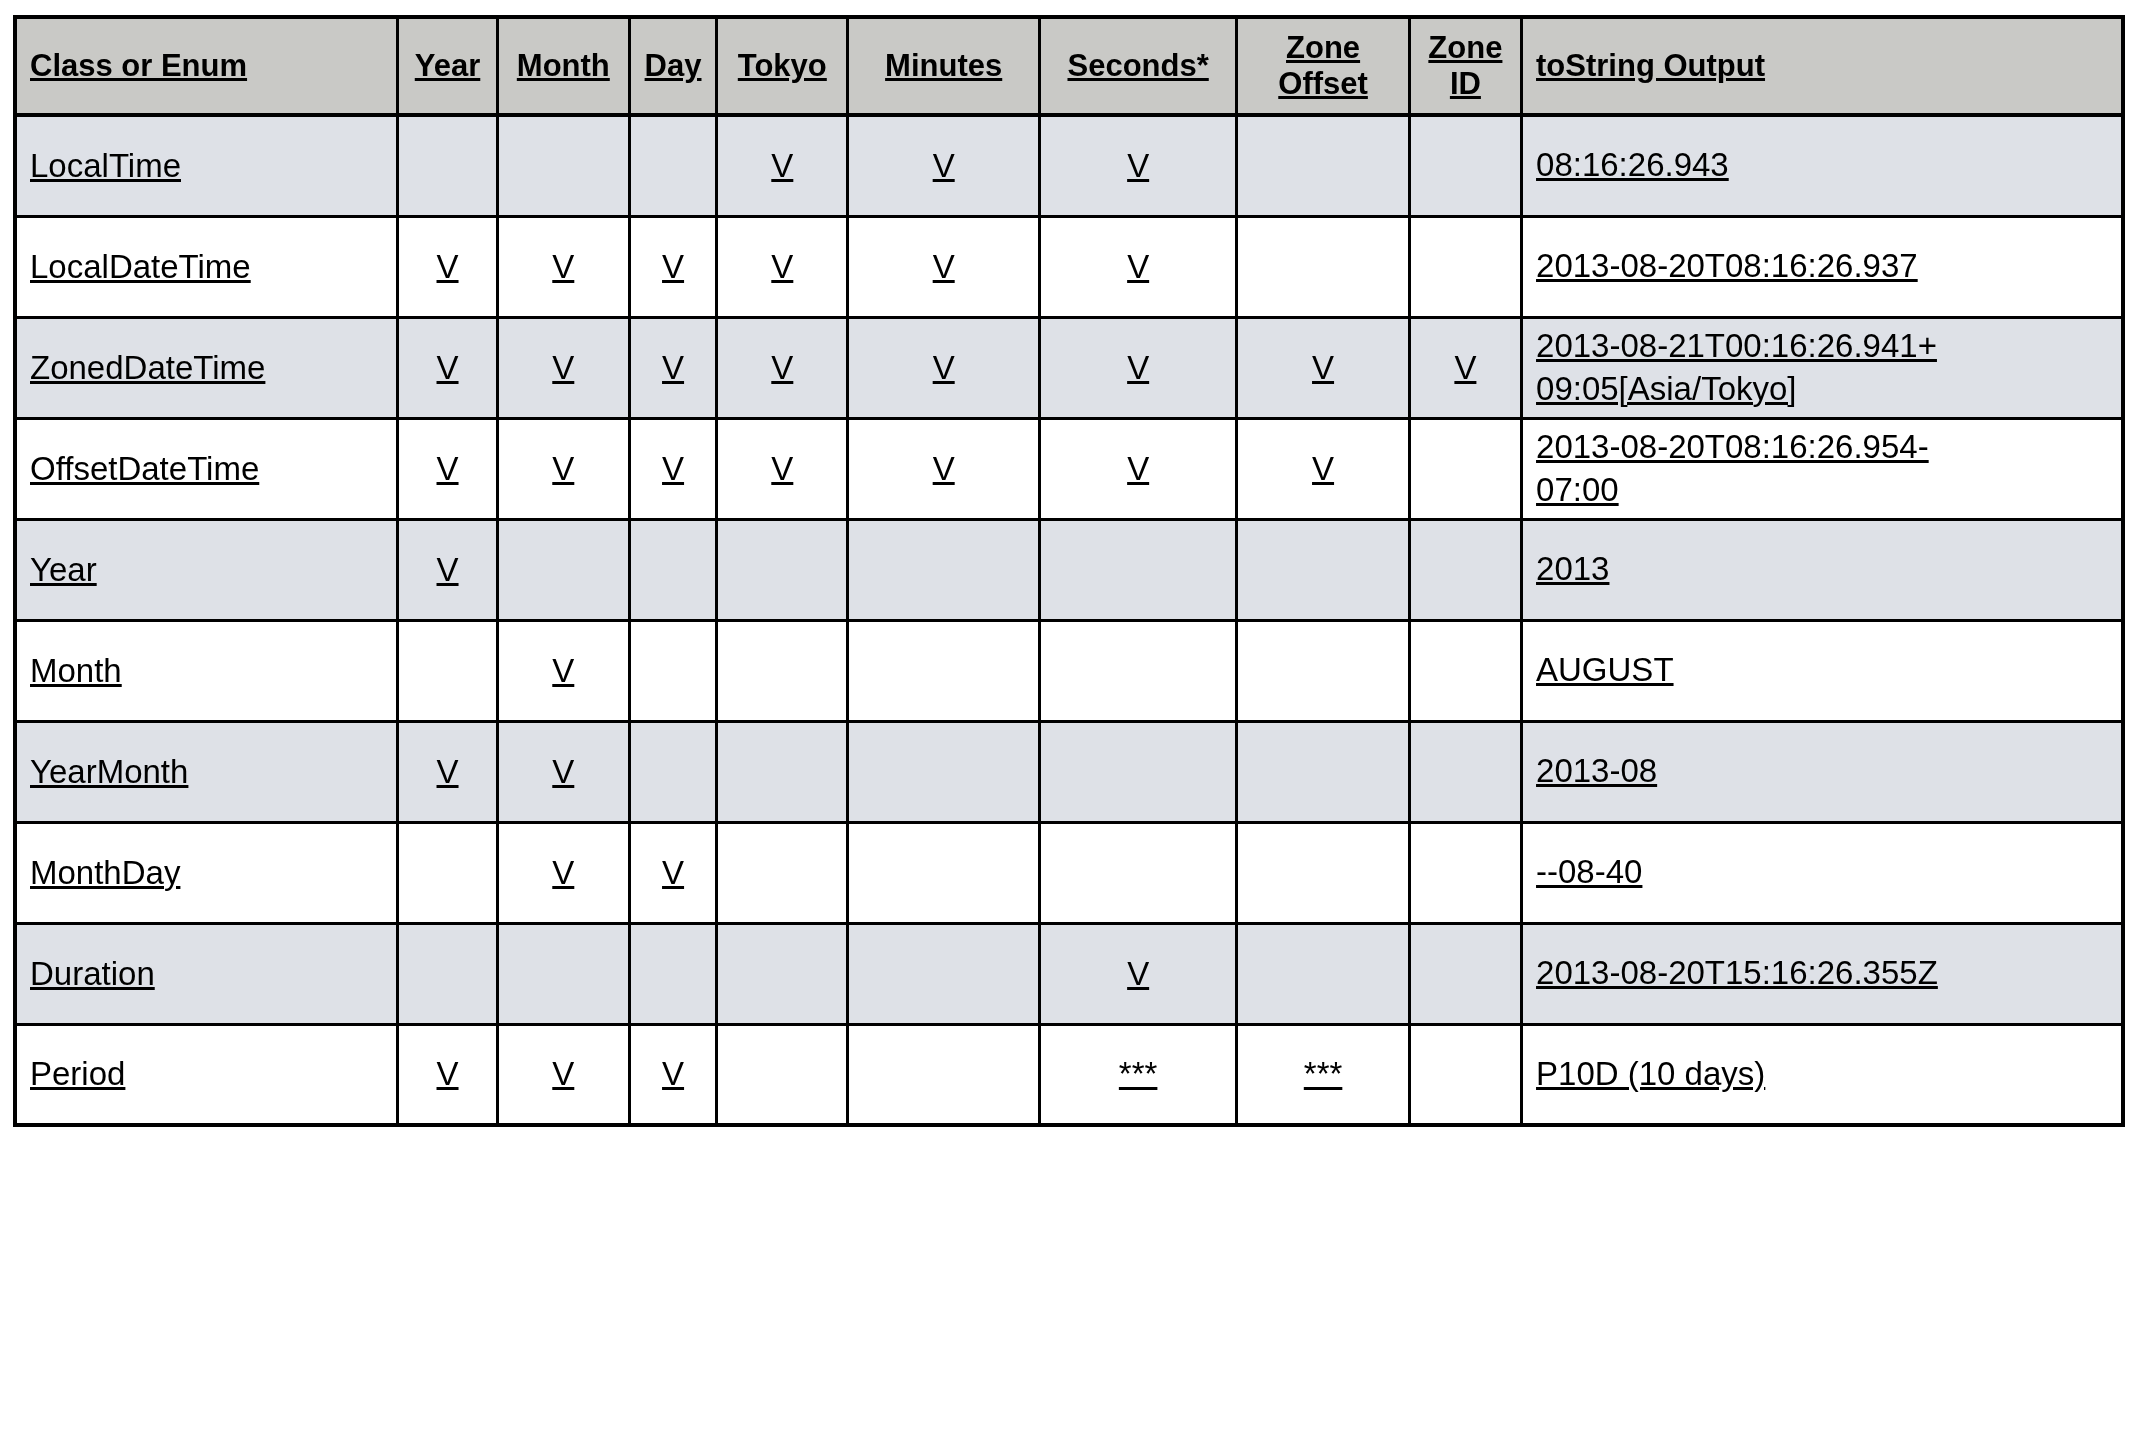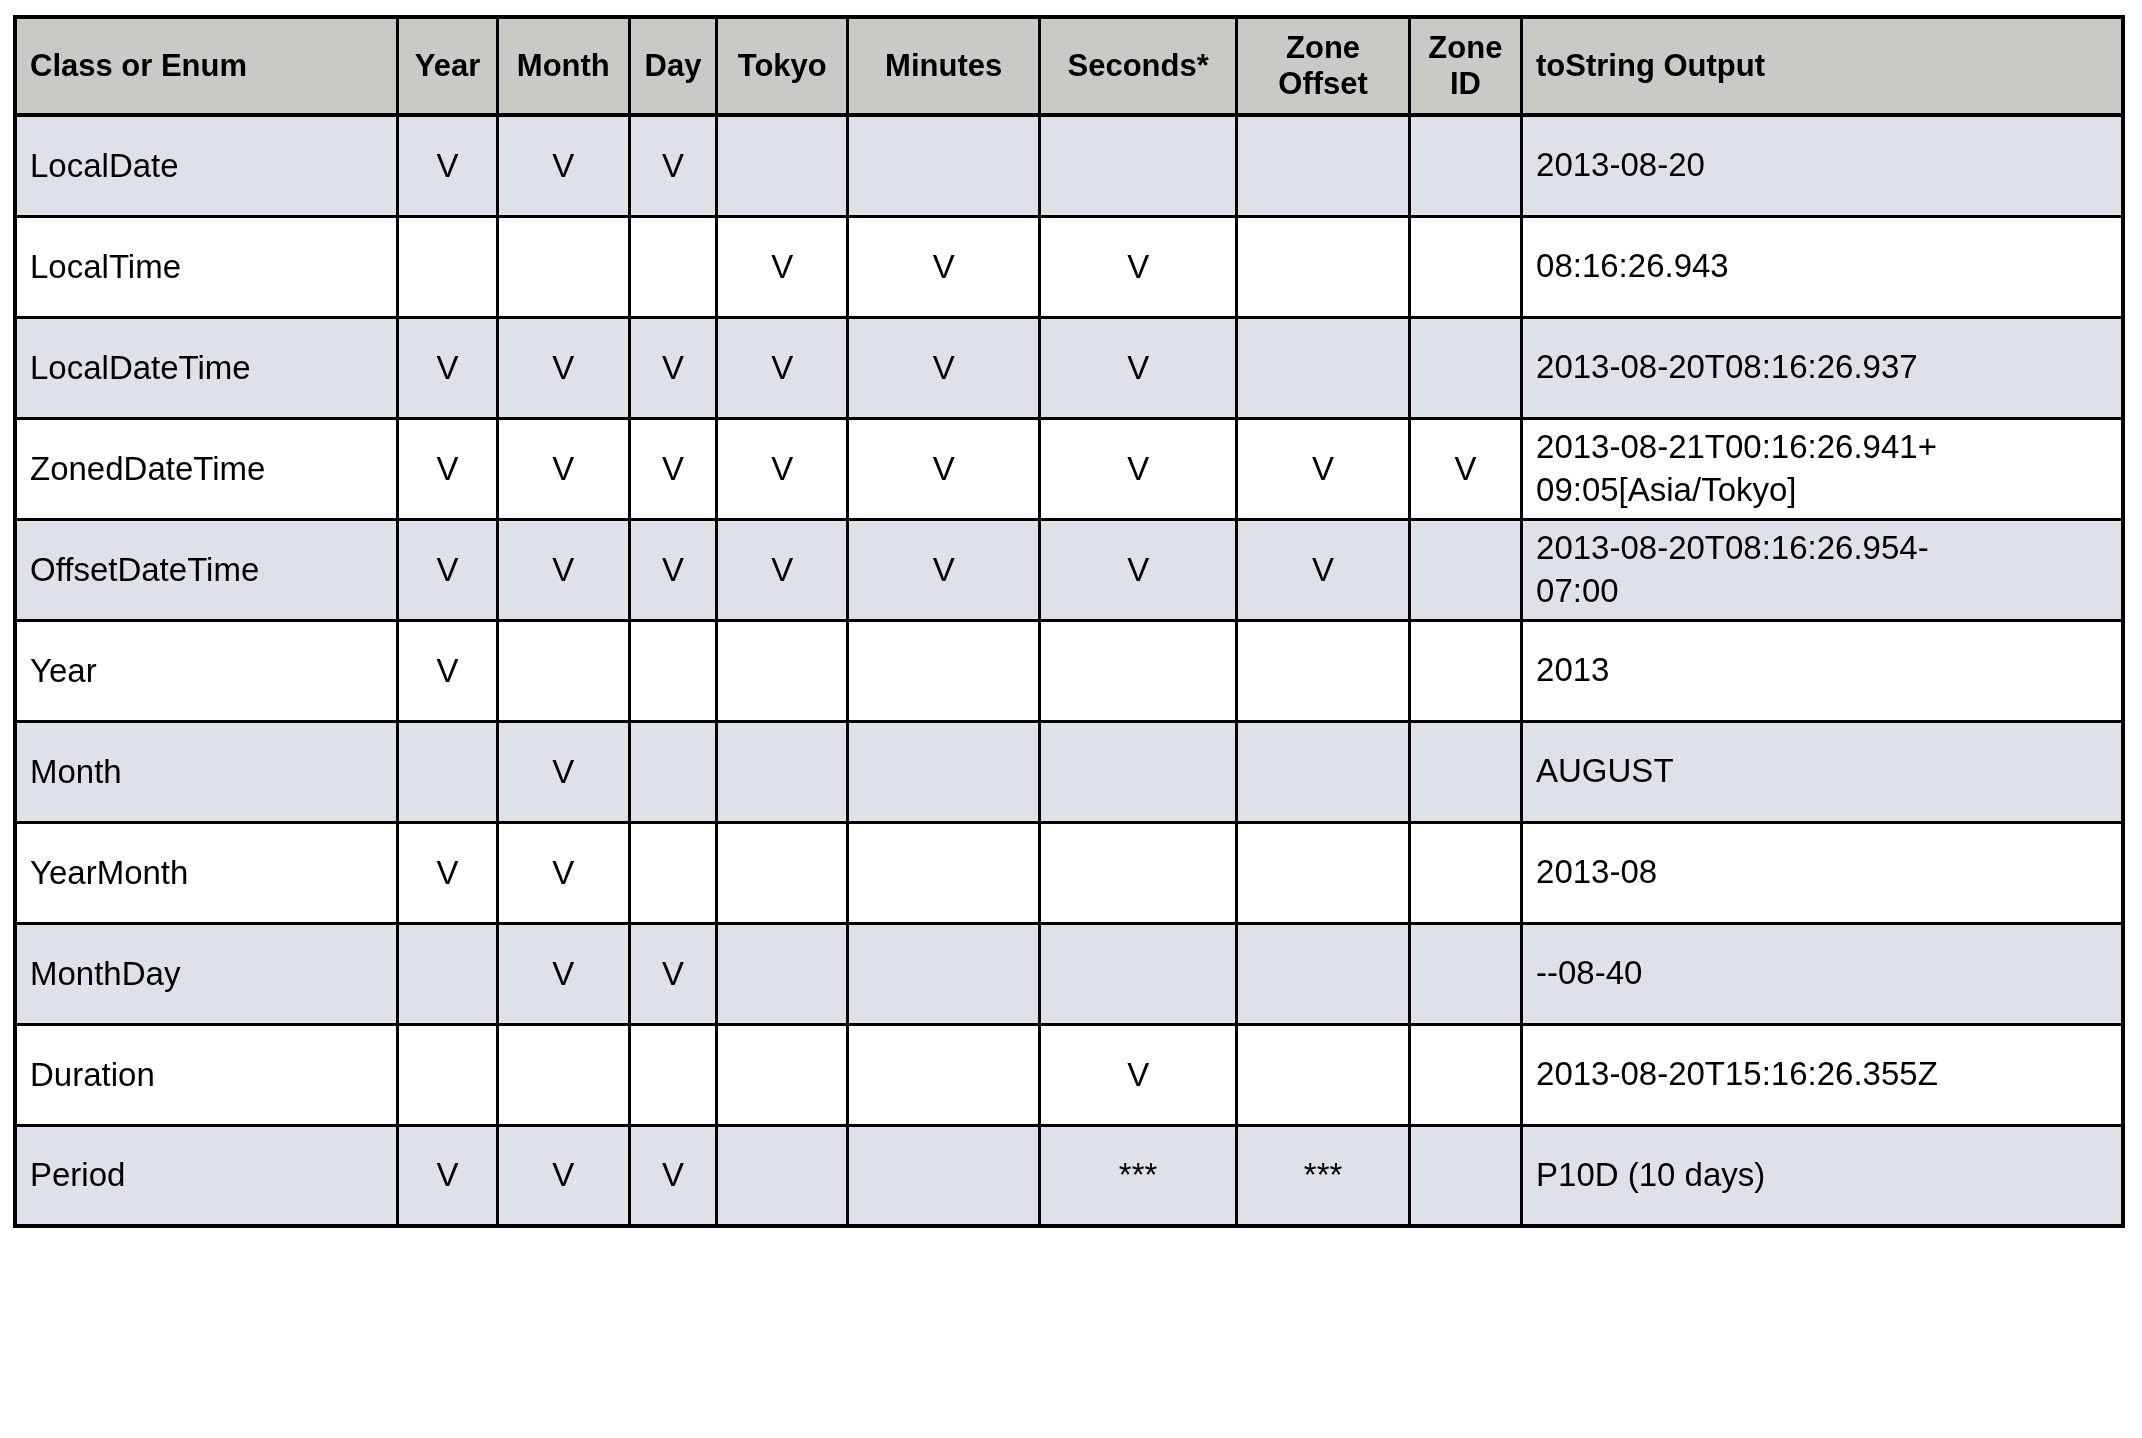--- a/index.html
+++ b/index.html
@@ -17,20 +17,21 @@
     height: 1438px;
     overflow: hidden;
     font-family: "Liberation Sans", sans-serif;
   }
   table.dt-table {
     border-collapse: collapse;
     table-layout: fixed;
     width: 2112px;
     margin: 15px 12px 0 13px;
     border: 4px solid var(--border);
+    text-decoration: underline;
   }
   th, td {
     border: 3px solid var(--border);
     vertical-align: middle;
     color: var(--text);
     font-size: 33px;
     overflow: hidden;
     padding: 0;
   }
   thead th {
@@ -98,32 +99,20 @@
         <th class="col-hours">Tokyo</th>
         <th class="col-minutes">Minutes</th>
         <th class="col-seconds">Seconds*</th>
         <th class="col-zone_offset">Zone Offset</th>
         <th class="col-zone_id">Zone ID</th>
         <th class="col-tostring">toString Output</th>
       </tr>
   </thead>
   <tbody>
       <tr>
-        <td class="col-class">LocalDate</td>
-        <td class="col-year">V</td>
-        <td class="col-month">V</td>
-        <td class="col-day">V</td>
-        <td class="col-hours"></td>
-        <td class="col-minutes"></td>
-        <td class="col-seconds"></td>
-        <td class="col-zone_offset"></td>
-        <td class="col-zone_id"></td>
-        <td class="col-tostring">2013-08-20</td>
-      </tr>
-      <tr>
         <td class="col-class">LocalTime</td>
         <td class="col-year"></td>
         <td class="col-month"></td>
         <td class="col-day"></td>
         <td class="col-hours">V</td>
         <td class="col-minutes">V</td>
         <td class="col-seconds">V</td>
         <td class="col-zone_offset"></td>
         <td class="col-zone_id"></td>
         <td class="col-tostring">08:16:26.943</td>

